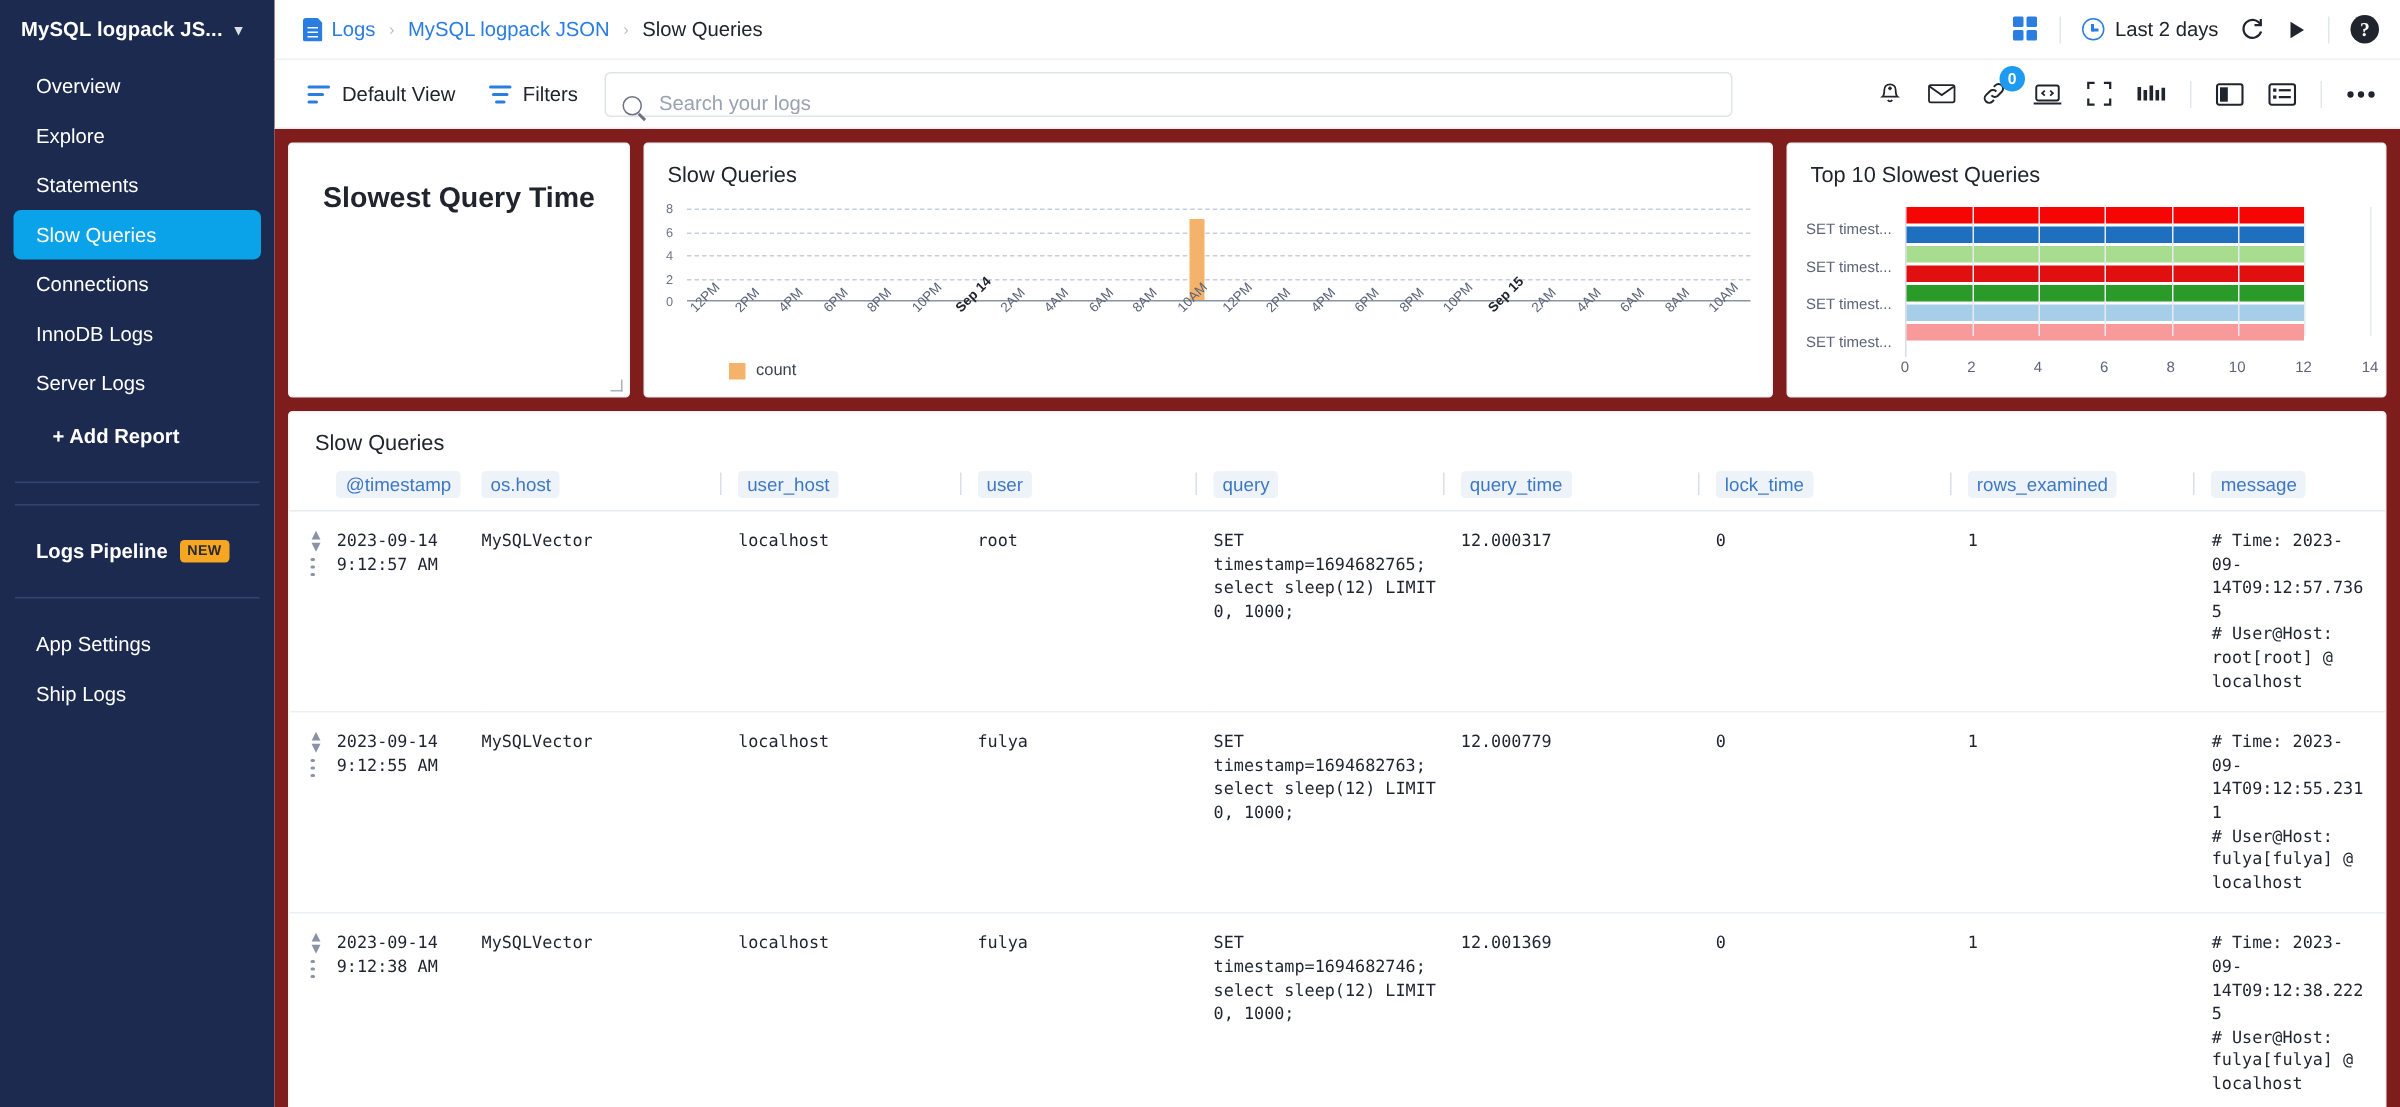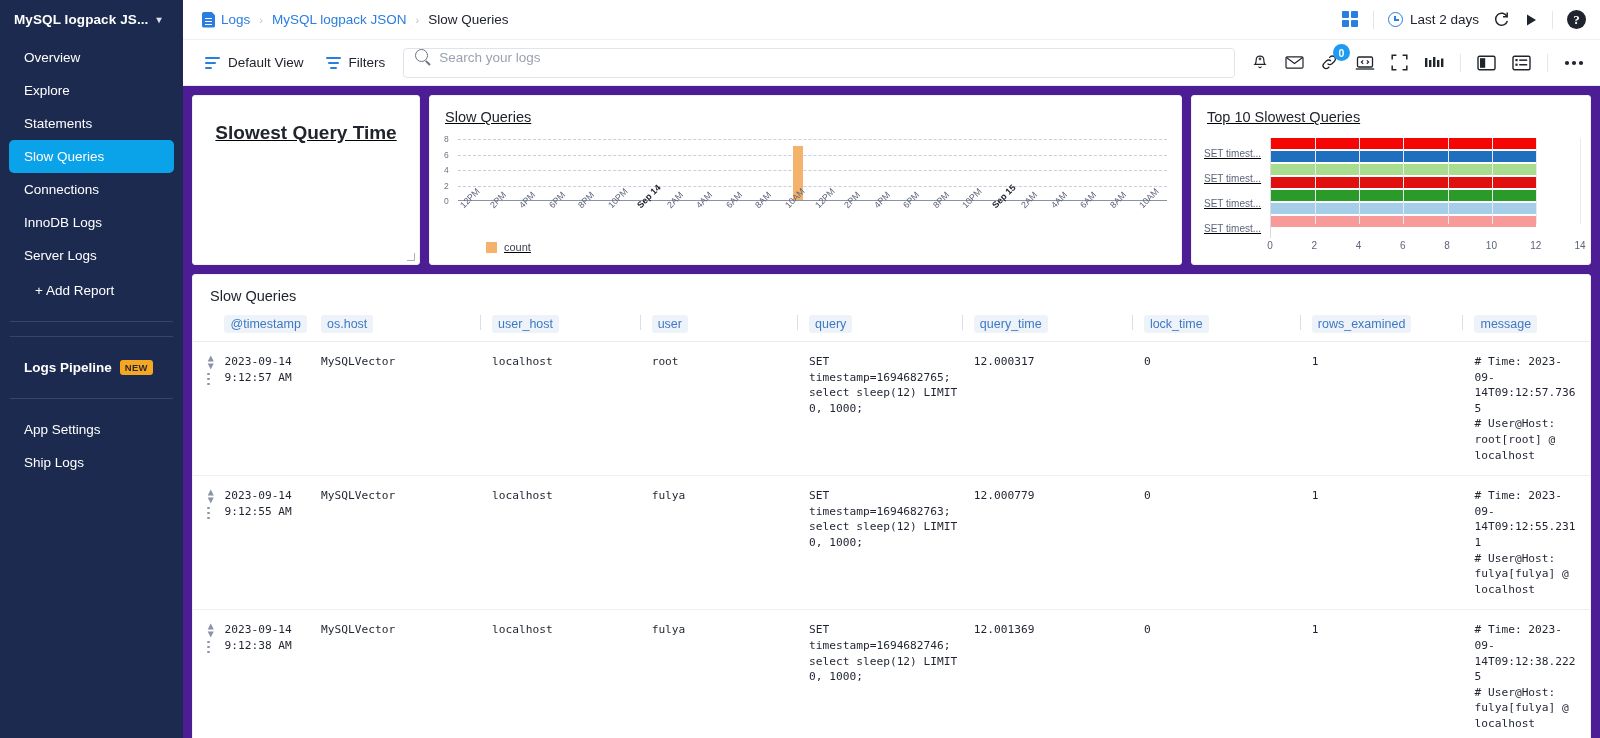--- a/index.html
+++ b/index.html
@@ -36,36 +36,36 @@
     font-weight: normal;
     color: #ffffff;
     border-radius: 5px;
     cursor: pointer;
     white-space: nowrap;
   }
   .sb-item.active { background: #0aa2e8; }
   .sb-add {
     margin: 2px 9px 0 9px;
     padding: 9px 0 9px 26px;
-    font-size: 13.5px; font-weight: normal; cursor: pointer;
+    font-size: 13.5px; font-weight: bold; cursor: pointer;
   }
   .sb-sep { height: 1px; background: #33456d; margin: 14px 10px; }
   .sb-pipeline {
     display: flex; align-items: center; gap: 8px;
     margin: 0 9px; padding: 9px 0 9px 15px;
     font-size: 13.5px; font-weight: bold; cursor: pointer;
   }
   .badge-new {
     background: #f5a623; color: #2b2b2b;
     font-size: 9.5px; font-weight: bold;
     padding: 2px 5px; border-radius: 3px; letter-spacing: .3px;
   }
 
   
-  .main { flex: 1; height: 738px; background: #4c1d95; position: relative; overflow: hidden; }
+  .main { flex: 1; height: 738px; background: #7f1d1d; position: relative; overflow: hidden; }
 
   .topbar {
     height: 40px; background: #ffffff;
     display: flex; align-items: center;
     padding: 0 14px 0 18px;
     border-bottom: 1px solid #eef0f4;
   }
   .crumbs { display: flex; align-items: center; gap: 9px; font-size: 13.5px; }
   .crumb-link { color: #2a7de1; cursor: pointer; }
   .crumb-sep { color: #b9c0cc; font-size: 11px; }
@@ -106,40 +106,40 @@
   }
   .tb-btn { display: flex; align-items: center; gap: 8px; font-size: 13.5px; color: #20242c; cursor: pointer; padding: 4px 4px; }
   .filt-ic { width: 15px; height: 12px; position: relative; }
   .filt-ic b { position: absolute; left: 0; height: 2px; background: #2a7de1; display: block; border-radius:1px;}
   .filt-ic b:nth-child(1) { top: 0; width: 15px; }
   .filt-ic b:nth-child(2) { top: 5px; width: 11px; }
   .filt-ic b:nth-child(3) { top: 10px; width: 7px; }
   .filt-ic.ctr b:nth-child(2) { left: 2px; }
   .filt-ic.ctr b:nth-child(3) { left: 4px; }
   .search-box {
-    width: 832px; height: 30px; border: 1px solid #dfe3ea; border-radius: 4px;
-    display: flex; align-items: flex-start; gap: 9px; padding: 0 11px; background: #fff;
+    width: 752px; height: 30px; border: 1px solid #dfe3ea; border-radius: 4px;
+    display: flex; align-items: flex-end; gap: 9px; padding: 0 11px; background: #fff;
   }
   .search-box input {
     border: none; outline: none; font-size: 13.5px; color: #20242c;
     font-family: "Liberation Sans", sans-serif; width: 100%; background: transparent;
   }
   .search-box input::placeholder { color: #9aa2b1; }
   .mag { width: 13px; height: 13px; border: 1.7px solid #6b7280; border-radius: 50%; position: relative; flex: none; }
   .mag::after { content:""; position: absolute; right: -4px; bottom: -3px; width: 6px; height: 1.7px; background: #6b7280; transform: rotate(45deg); }
   .tb-icons { margin-left: auto; display: flex; align-items: center; gap: 16px; padding-right: 4px; }
   .badge-cnt {
     position: absolute; top: -9px; right: -11px;
     background: #1e9bf0; color: #fff; font-size: 10.5px; font-weight: bold;
     min-width: 17px; height: 17px; border-radius: 9px;
     display: flex; align-items: center; justify-content: center; padding: 0 4px;
   }
 
   
-  .cards { display: flex; gap: 9px; padding: 9px 9px 0 9px; text-decoration: underline; }
+  .cards { display: flex; gap: 9px; padding: 9px 9px 0 9px; }
   .card { background: #fff; border: 1px solid #edf0f5; border-radius: 3px; position: relative; }
   .card-title { font-size: 14.5px; color: #20242c; padding: 13px 0 0 15px; }
   .resize-grip { position: absolute; right: 4px; bottom: 3px; width: 8px; height: 8px; }
   .resize-grip::before { content:""; position:absolute; right:0; bottom:0; width:8px; height:1.2px; background:#aab2bf; }
   .resize-grip::after { content:""; position:absolute; right:0; bottom:0; width:1.2px; height:8px; background:#aab2bf; }
 
   .card-metric { width: 228px; height: 170px; }
   .metric-title { text-align: center; font-size: 19px; font-weight: bold; color: #20242c; padding-top: 26px; }
   .metric-value { text-align: center; font-size: 46px; font-weight: bold; color: #fa1000; padding-top: 14px; letter-spacing: -1px; }
 

